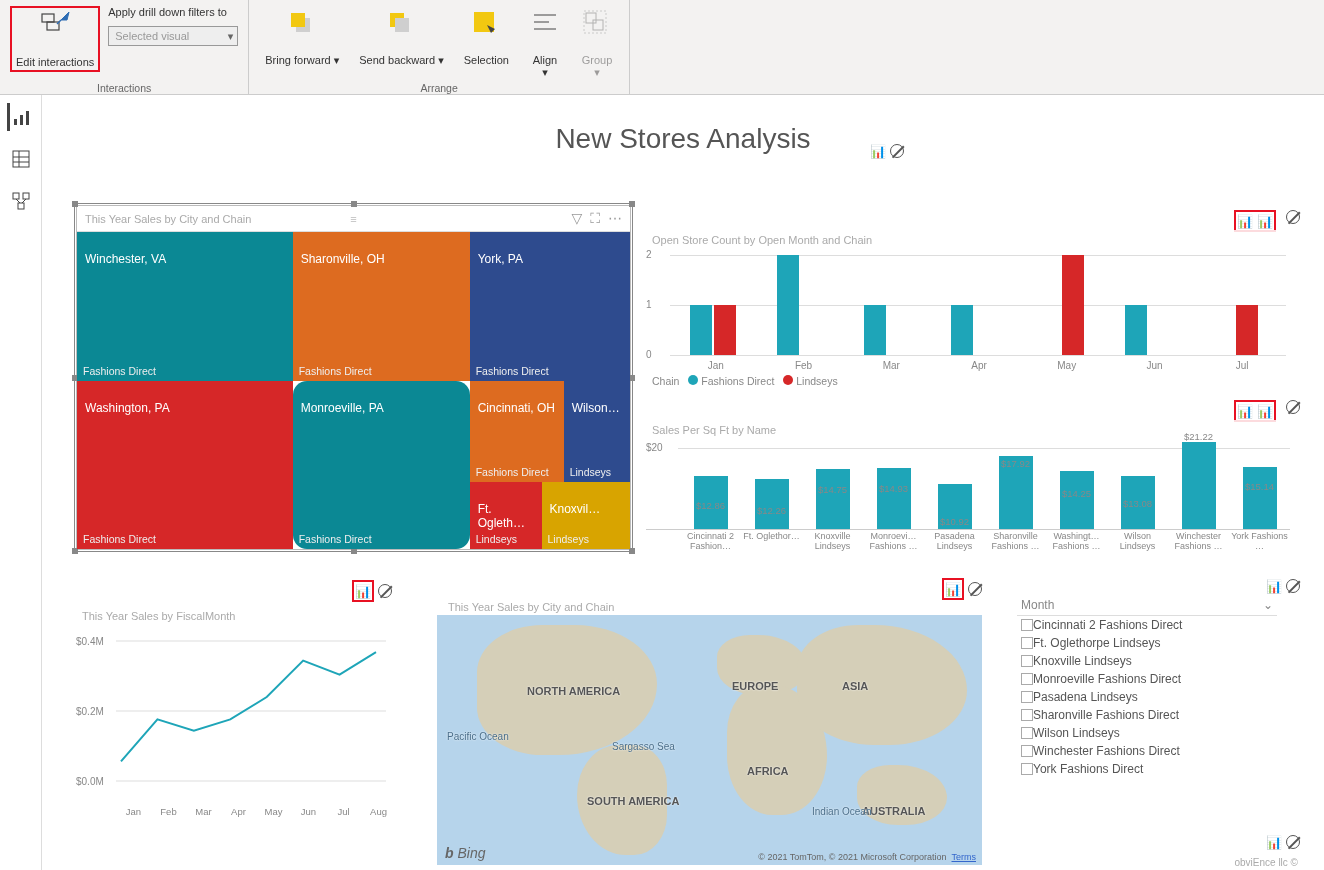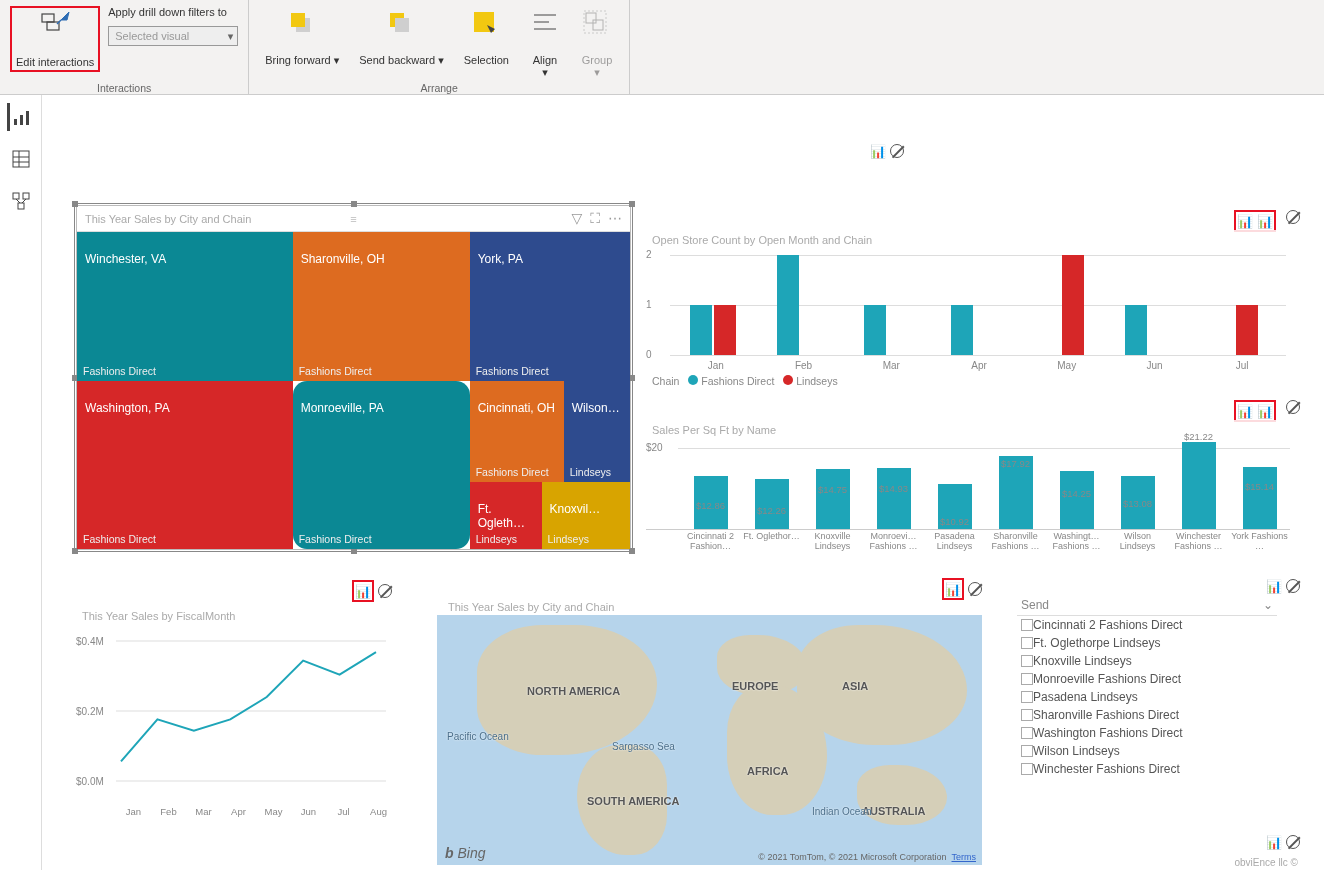--- a/index.html
+++ b/index.html
@@ -170,20 +170,21 @@
         <rect x="12" y="2" width="6" height="6" fill="none" stroke="#444"></rect>
         <rect x="7" y="12" width="6" height="6" fill="none" stroke="#444"></rect>
         <line x1="5" y1="8" x2="9" y2="12" stroke="#444"></line>
         <line x1="15" y1="8" x2="11" y2="12" stroke="#444"></line>
       </svg>
     </div>
 </div>
 
 <div class="canvas">
   <div class="canvas-inner">
+    <div class="report-title">New Stores Analysis</div>
 
     <div class="intbar" style="top:48px; left:828px;">
       <span class="ii">📊</span>
       <span class="ii no"></span>
     </div>
 
     <div class="treemap">
       <div class="treemap-sel">
         <div class="h tl"></div>
           <div class="h tm"></div>
@@ -385,21 +386,21 @@
       <div class="bing-logo"><b>b</b> <span>Bing</span></div>
       <div class="map-credit"><span>© 2021 TomTom, © 2021 Microsoft Corporation</span>&nbsp;&nbsp;<a>Terms</a></div>
     </div>
 
     <div class="intbar" style="top:483px; right:24px;">
       <span class="ii">📊</span>
       <span class="ii no"></span>
     </div>
     <div class="slicer">
       <div class="slicer-head">
-        <span>Send</span>
+        <span>Month</span>
         <span>⌄</span>
       </div>
       <div id="slicer-items">
           <div class="slicer-item">
             <span class="cb"></span>
             <span>Cincinnati 2 Fashions Direct</span>
           </div>
           <div class="slicer-item">
             <span class="cb"></span>
             <span>Ft. Oglethorpe Lindseys</span>
@@ -415,29 +416,29 @@
           <div class="slicer-item">
             <span class="cb"></span>
             <span>Pasadena Lindseys</span>
           </div>
           <div class="slicer-item">
             <span class="cb"></span>
             <span>Sharonville Fashions Direct</span>
           </div>
           <div class="slicer-item">
             <span class="cb"></span>
-            <span>Washington Fashions Direct</span>
-          </div>
-          <div class="slicer-item">
-            <span class="cb"></span>
             <span>Wilson Lindseys</span>
           </div>
           <div class="slicer-item">
             <span class="cb"></span>
             <span>Winchester Fashions Direct</span>
+          </div>
+          <div class="slicer-item">
+            <span class="cb"></span>
+            <span>York Fashions Direct</span>
           </div>
         </div>
     </div>
 
     <div class="intbar" style="bottom:20px; right:24px;">
       <span class="ii">📊</span>
       <span class="ii no"></span>
     </div>
     <div style="position:absolute;bottom:2px;right:26px;font-size:10px;color:#aaa;margin-left:40px;">obviEnce llc ©</div>
 

